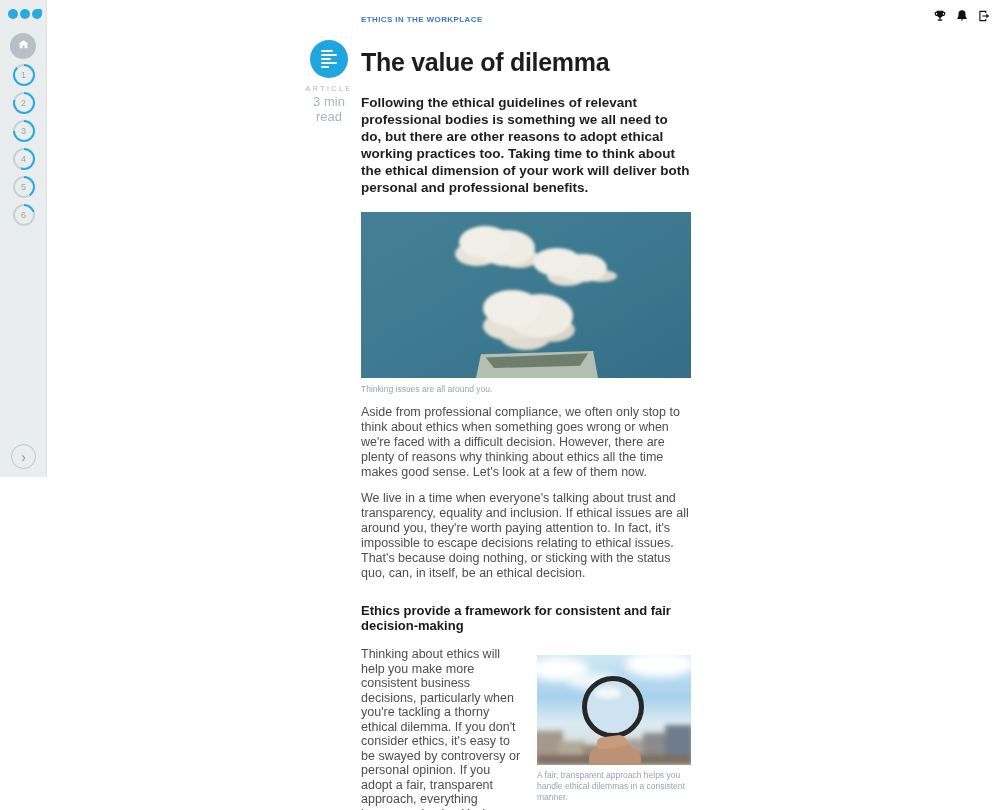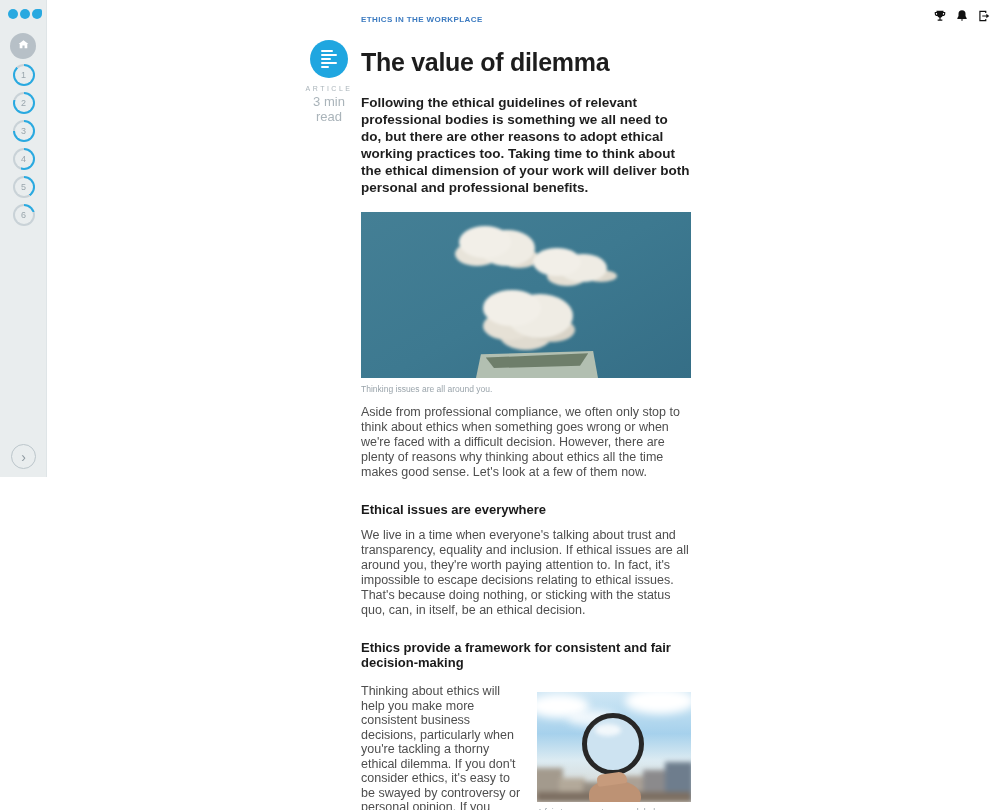--- a/index.html
+++ b/index.html
@@ -171,21 +171,20 @@
       <div class="cloud c3"></div>
       <div class="box">
         <div class="box-shape"></div>
         <div class="box-inside"></div>
       </div>
     </figure>
     <div class="caption hero-caption">Thinking issues are all around you.</div>
 
     <p class="body-p p1">Aside from professional compliance, we often only stop to think about ethics when something goes wrong or when we're faced with a difficult decision. However, there are plenty of reasons why thinking about ethics all the time makes good sense. Let's look at a few of them now.</p>
 
-    <h2 class="sub h2-1">Ethical issues are everywhere</h2>
     <p class="body-p p2">We live in a time when everyone's talking about trust and transparency, equality and inclusion. If ethical issues are all around you, they're worth paying attention to. In fact, it's impossible to escape decisions relating to ethical issues. That's because doing nothing, or sticking with the status quo, can, in itself, be an ethical decision.</p>
 
     <h2 class="sub h2-2">Ethics provide a framework for consistent and fair decision-making</h2>
 
     <div class="columns">
       <div class="col-text">Thinking about ethics will help you make more consistent business decisions, particularly when you're tackling a thorny ethical dilemma. If you don't consider ethics, it's easy to be swayed by controversy or personal opinion. If you adopt a fair, transparent approach, everything becomes simpler. You're able to focus in on the key decision factors and apply the same standards no matter who you're dealing with.</div>
       <div class="col-img">
         <figure class="magnifier">
           <div class="mag-cloud mc1"></div>
           <div class="mag-cloud mc2"></div>

